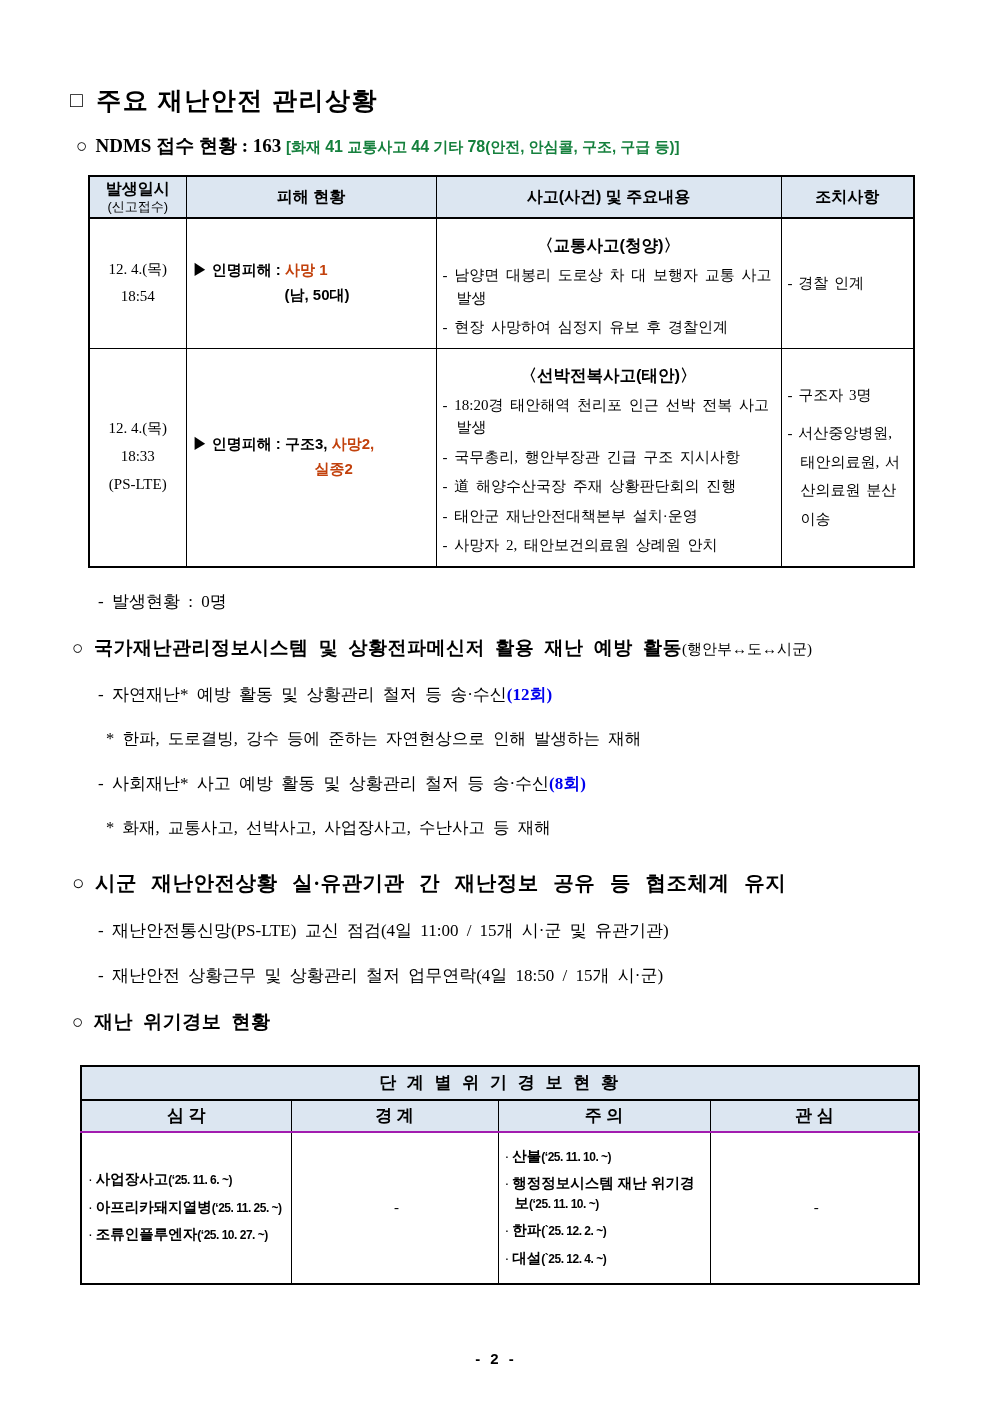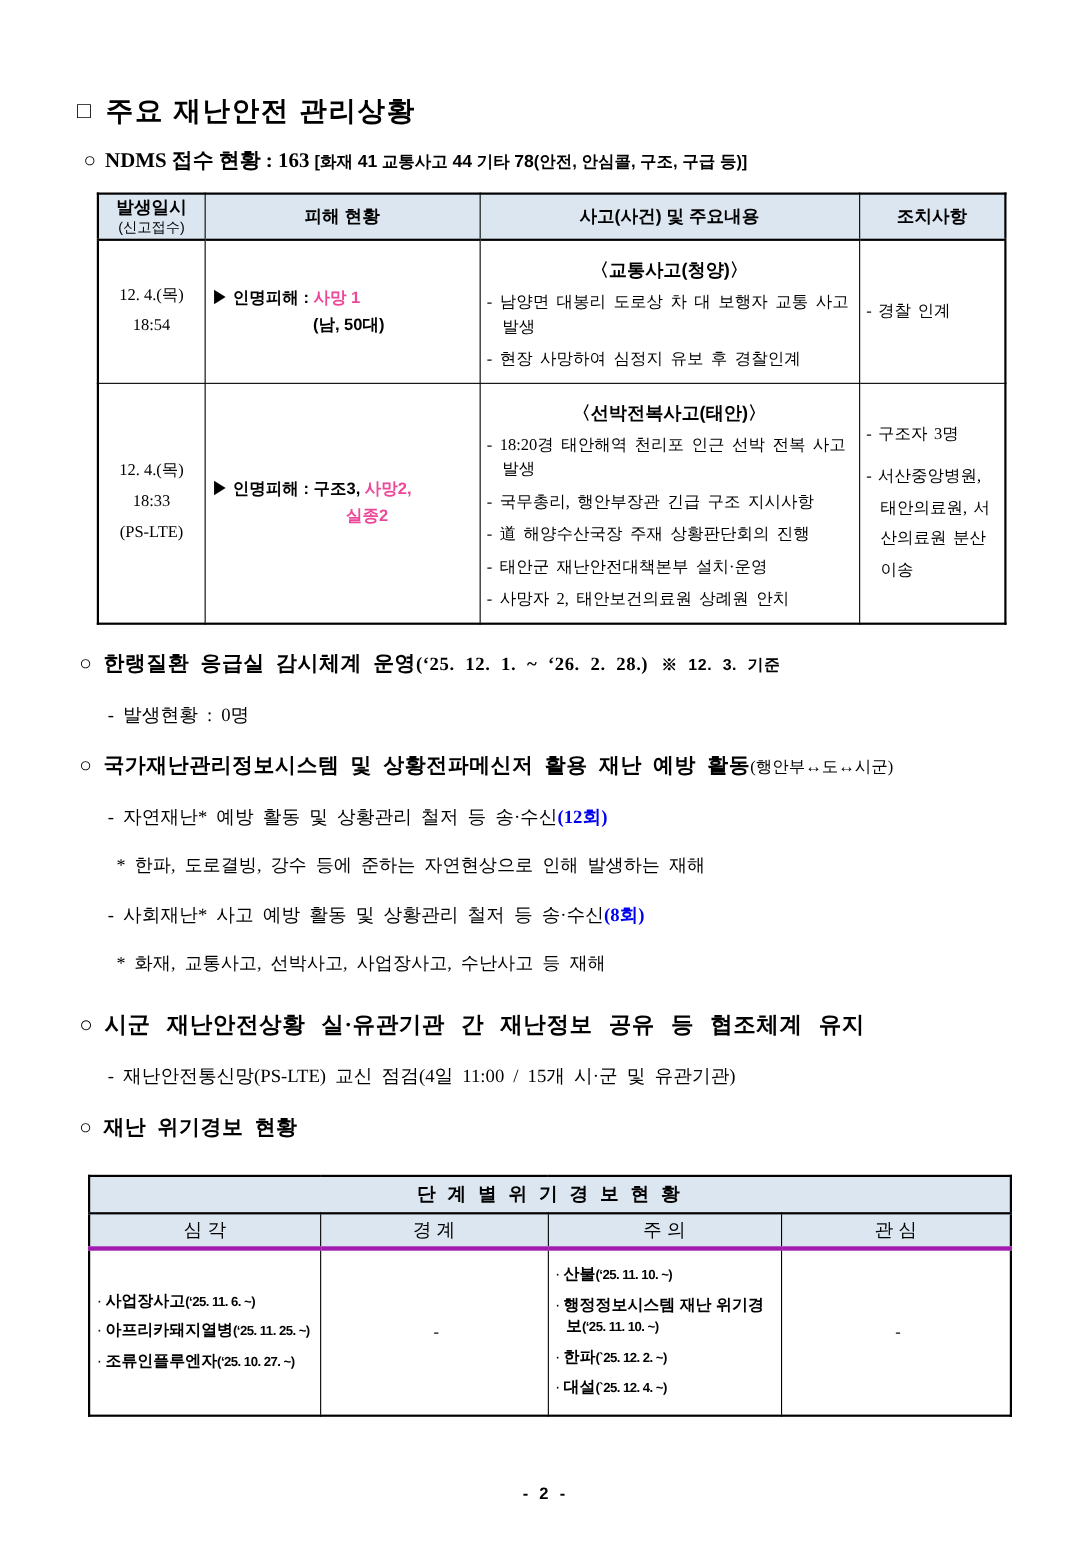--- a/index.html
+++ b/index.html
@@ -12,36 +12,36 @@
   
   .doc-title {
     font-family: "Liberation Sans", "DejaVu Sans", sans-serif;
     font-size: 25px; font-weight: bold; letter-spacing: 1.5px;
   }
   .doc-title .chk { font-weight: normal; font-size: 21px; margin-right: 12px; position: relative; top: -2px; }
   
   .ndms-line { margin: 16px 0 0 6px; font-size: 19px; font-weight: bold; }
   .ndms-line .circle { font-weight: normal; margin-right: 8px; }
   .ndms-count { font-size: 19px; }
-  .bracket { color: #000000; font-size: 15px; font-family: "Liberation Sans", sans-serif; font-weight: bold; }
+  .bracket { color: #15803d; font-size: 15px; font-family: "Liberation Sans", sans-serif; font-weight: bold; }
   .bracket .num { font-size: 16px; }
   
   table { border-collapse: collapse; table-layout: fixed; }
   .t1 { margin: 16px 0 0 18px; width: 825px; border: 2px solid #000; }
   .t1 th, .t1 td { border: 1px solid #000; padding: 2px 6px; vertical-align: middle; }
   .t1 thead th {
     background: #dce6f1; height: 42px; font-family: "Liberation Sans", sans-serif;
     font-size: 16px; font-weight: bold; padding: 0; border-bottom: 2px solid #000;
   }
   .t1 thead .sub { font-size: 13px; font-weight: normal; margin-top: -2px; }
   .t1 .row1 { height: 123px; }
   .t1 .row2 { height: 200px; }
   .cell-date { text-align: center; font-size: 15px; line-height: 1.85; }
   .cell-damage { font-family: "Liberation Sans", sans-serif; font-weight: bold; font-size: 15px; padding-left: 10px; }
-  .red { color: #ec4899; }
+  .red { color: #c2410c; }
   .damage-sub { padding-left: 92px; margin-top: 6px; }
   .damage-sub2 { padding-left: 122px; margin-top: 6px; }
   .cell-incident { padding: 6px 10px 6px 12px; vertical-align: middle; }
   .incident-title {
     text-align: center; font-family: "Liberation Sans", sans-serif;
     font-weight: bold; font-size: 16.5px; margin: 14px 0 6px 0;
   }
   .incident-item {
     font-size: 15px; line-height: 1.5; margin: 7px 0;
     padding-left: 14px; text-indent: -14px; word-spacing: 3px;
@@ -60,21 +60,21 @@
   .blue { color: #0000ee; font-weight: bold; }
   
   .t2 { margin: 30px 0 0 10px; width: 838px; border: 2.5px solid #000; }
   .t2 th, .t2 td { border: 1px solid #000; }
   .t2 .title-row th {
     background: #dce6f1; height: 34px; font-family: "Liberation Sans", sans-serif;
     font-size: 17px; font-weight: bold; letter-spacing: 3px; border-bottom: 2px solid #000;
   }
   .t2 .head-row th {
     background: #dce6f1; height: 32px; font-family: "Liberation Sans", sans-serif;
-    font-size: 17px; font-weight: normal; border-bottom: 4px solid #a21caf;
+    font-size: 17px; font-weight: bold; border-bottom: 2px solid #a21caf;
   }
   .t2 .body-row td { height: 152px; vertical-align: middle; padding: 4px 2px 4px 6px; }
   .t2-item {
     font-family: "Liberation Sans", sans-serif; font-weight: bold; font-size: 14.5px;
     margin: 8px 0; line-height: 1.35; padding-left: 10px; text-indent: -10px;
   }
   .t2-item .bullet { font-weight: normal; margin-right: 3px; }
   .t2-item .date { font-size: 12px; letter-spacing: -0.5px; }
   .dash-cell { text-align: center; font-size: 15px; }
   
@@ -168,41 +168,39 @@
           <div class="incident-item">- 사망자 2, 태안보건의료원 상례원 안치</div>
         </td>
         <td class="cell-actions">
           <div class="action-item">- 구조자 3명</div>
           <div class="action-item">- 서산중앙병원, 태안의료원, 서산의료원 분산이송</div>
         </td>
       </tr>
     </tbody>
   </table>
 
-  <div class="sec-heading">
-    <span class="circle">○</span><span>한랭질환 응급실 감시체계 운영</span><span class="period">(‘25. 12. 1. ~ ‘26. 2. 28.)</span><span class="note">※ 12. 3. 기준</span>
-  </div>
   <div class="sec-item">- 발생현황 : 0명</div>
 
   <div class="sec-heading">
     <span class="circle">○</span><span>국가재난관리정보시스템 및 상황전파메신저 활용 재난 예방 활동</span><span class="suffix">(행안부↔도↔시군)</span>
   </div>
   <div class="sec-item">
     <span>- 자연재난* 예방 활동 및 상황관리 철저 등 송·수신</span><span class="blue">(12회)</span>
   </div>
   <div class="sec-item star">* 한파, 도로결빙, 강수 등에 준하는 자연현상으로 인해 발생하는 재해</div>
   <div class="sec-item">
     <span>- 사회재난* 사고 예방 활동 및 상황관리 철저 등 송·수신</span><span class="blue">(8회)</span>
   </div>
   <div class="sec-item star">* 화재, 교통사고, 선박사고, 사업장사고, 수난사고 등 재해</div>
 
   <div class="sec-heading big">
     <span class="circle">○</span><span>시군 재난안전상황 실·유관기관 간 재난정보 공유 등 협조체계 유지</span>
   </div>
   <div class="sec-item">- 재난안전통신망(PS-LTE) 교신 점검(4일 11:00 / 15개 시·군 및 유관기관)</div>
+  <div class="sec-item">- 재난안전 상황근무 및 상황관리 철저 업무연락(4일 18:50 / 15개 시·군)</div>
 
   <div class="sec-heading">
     <span class="circle">○</span><span>재난 위기경보 현황</span>
   </div>
 
   <table class="t2">
     <colgroup>
         <col style="width:210px">
         <col style="width:207px">
         <col style="width:212px">

